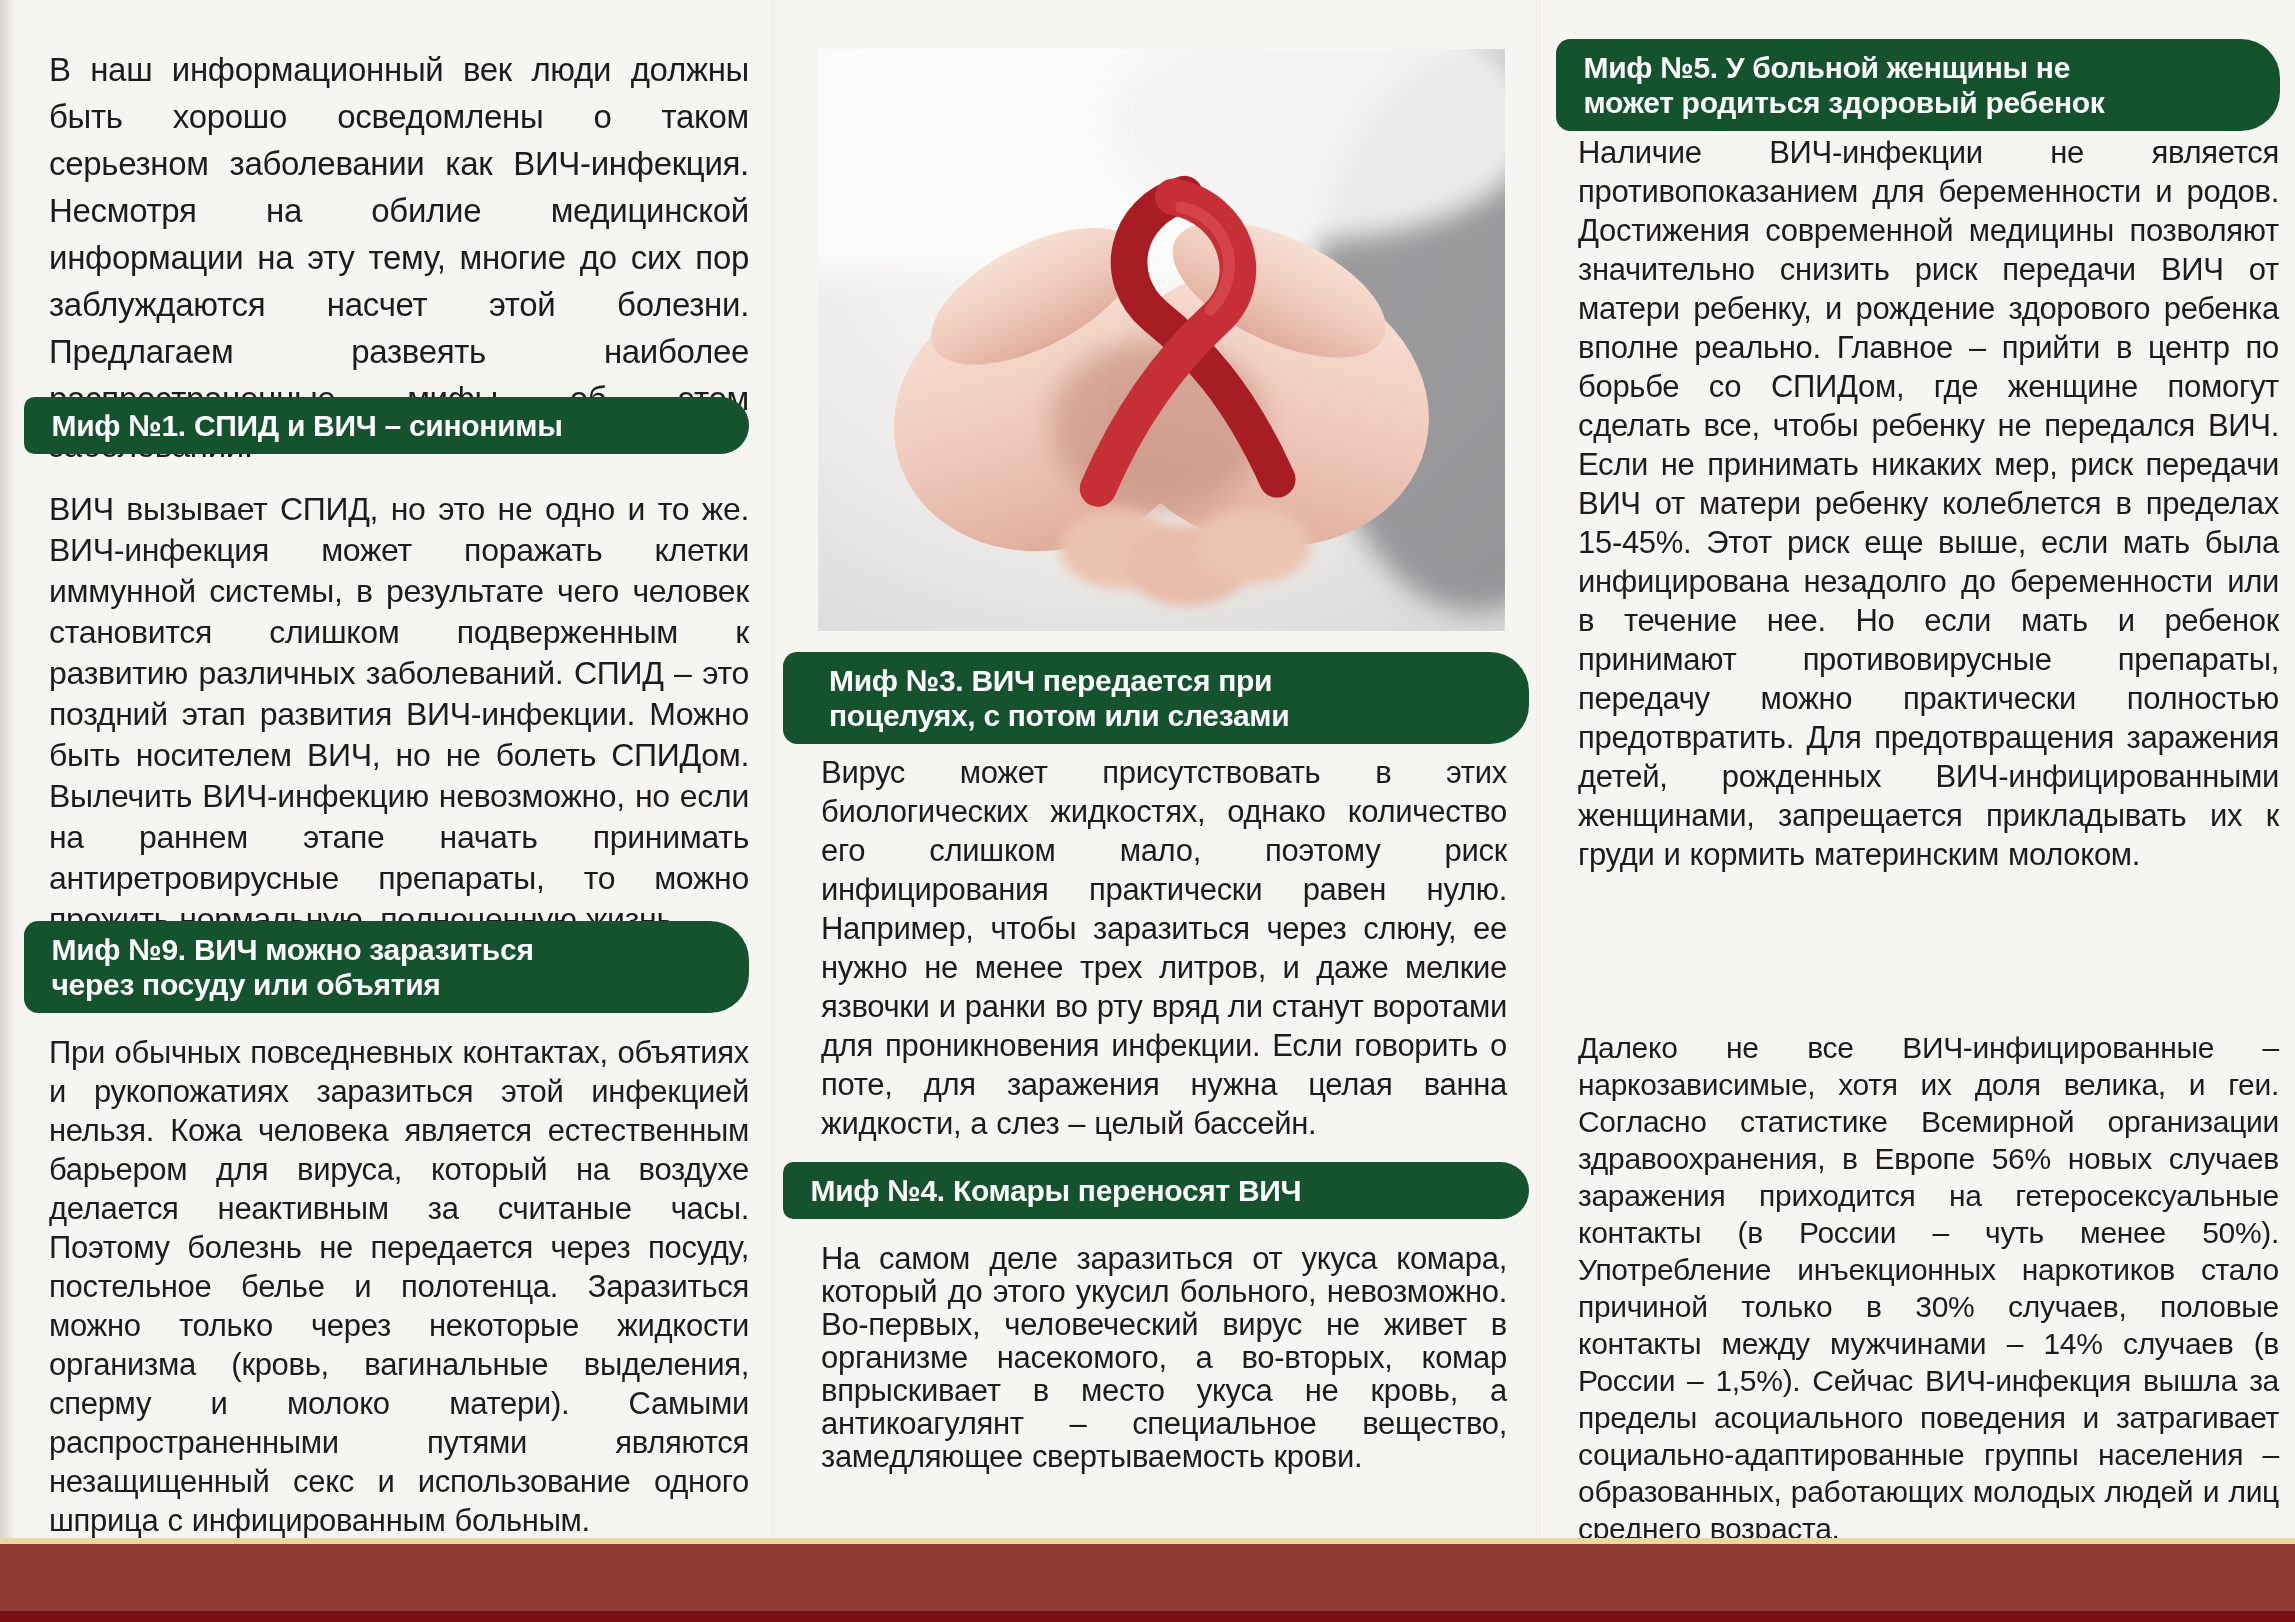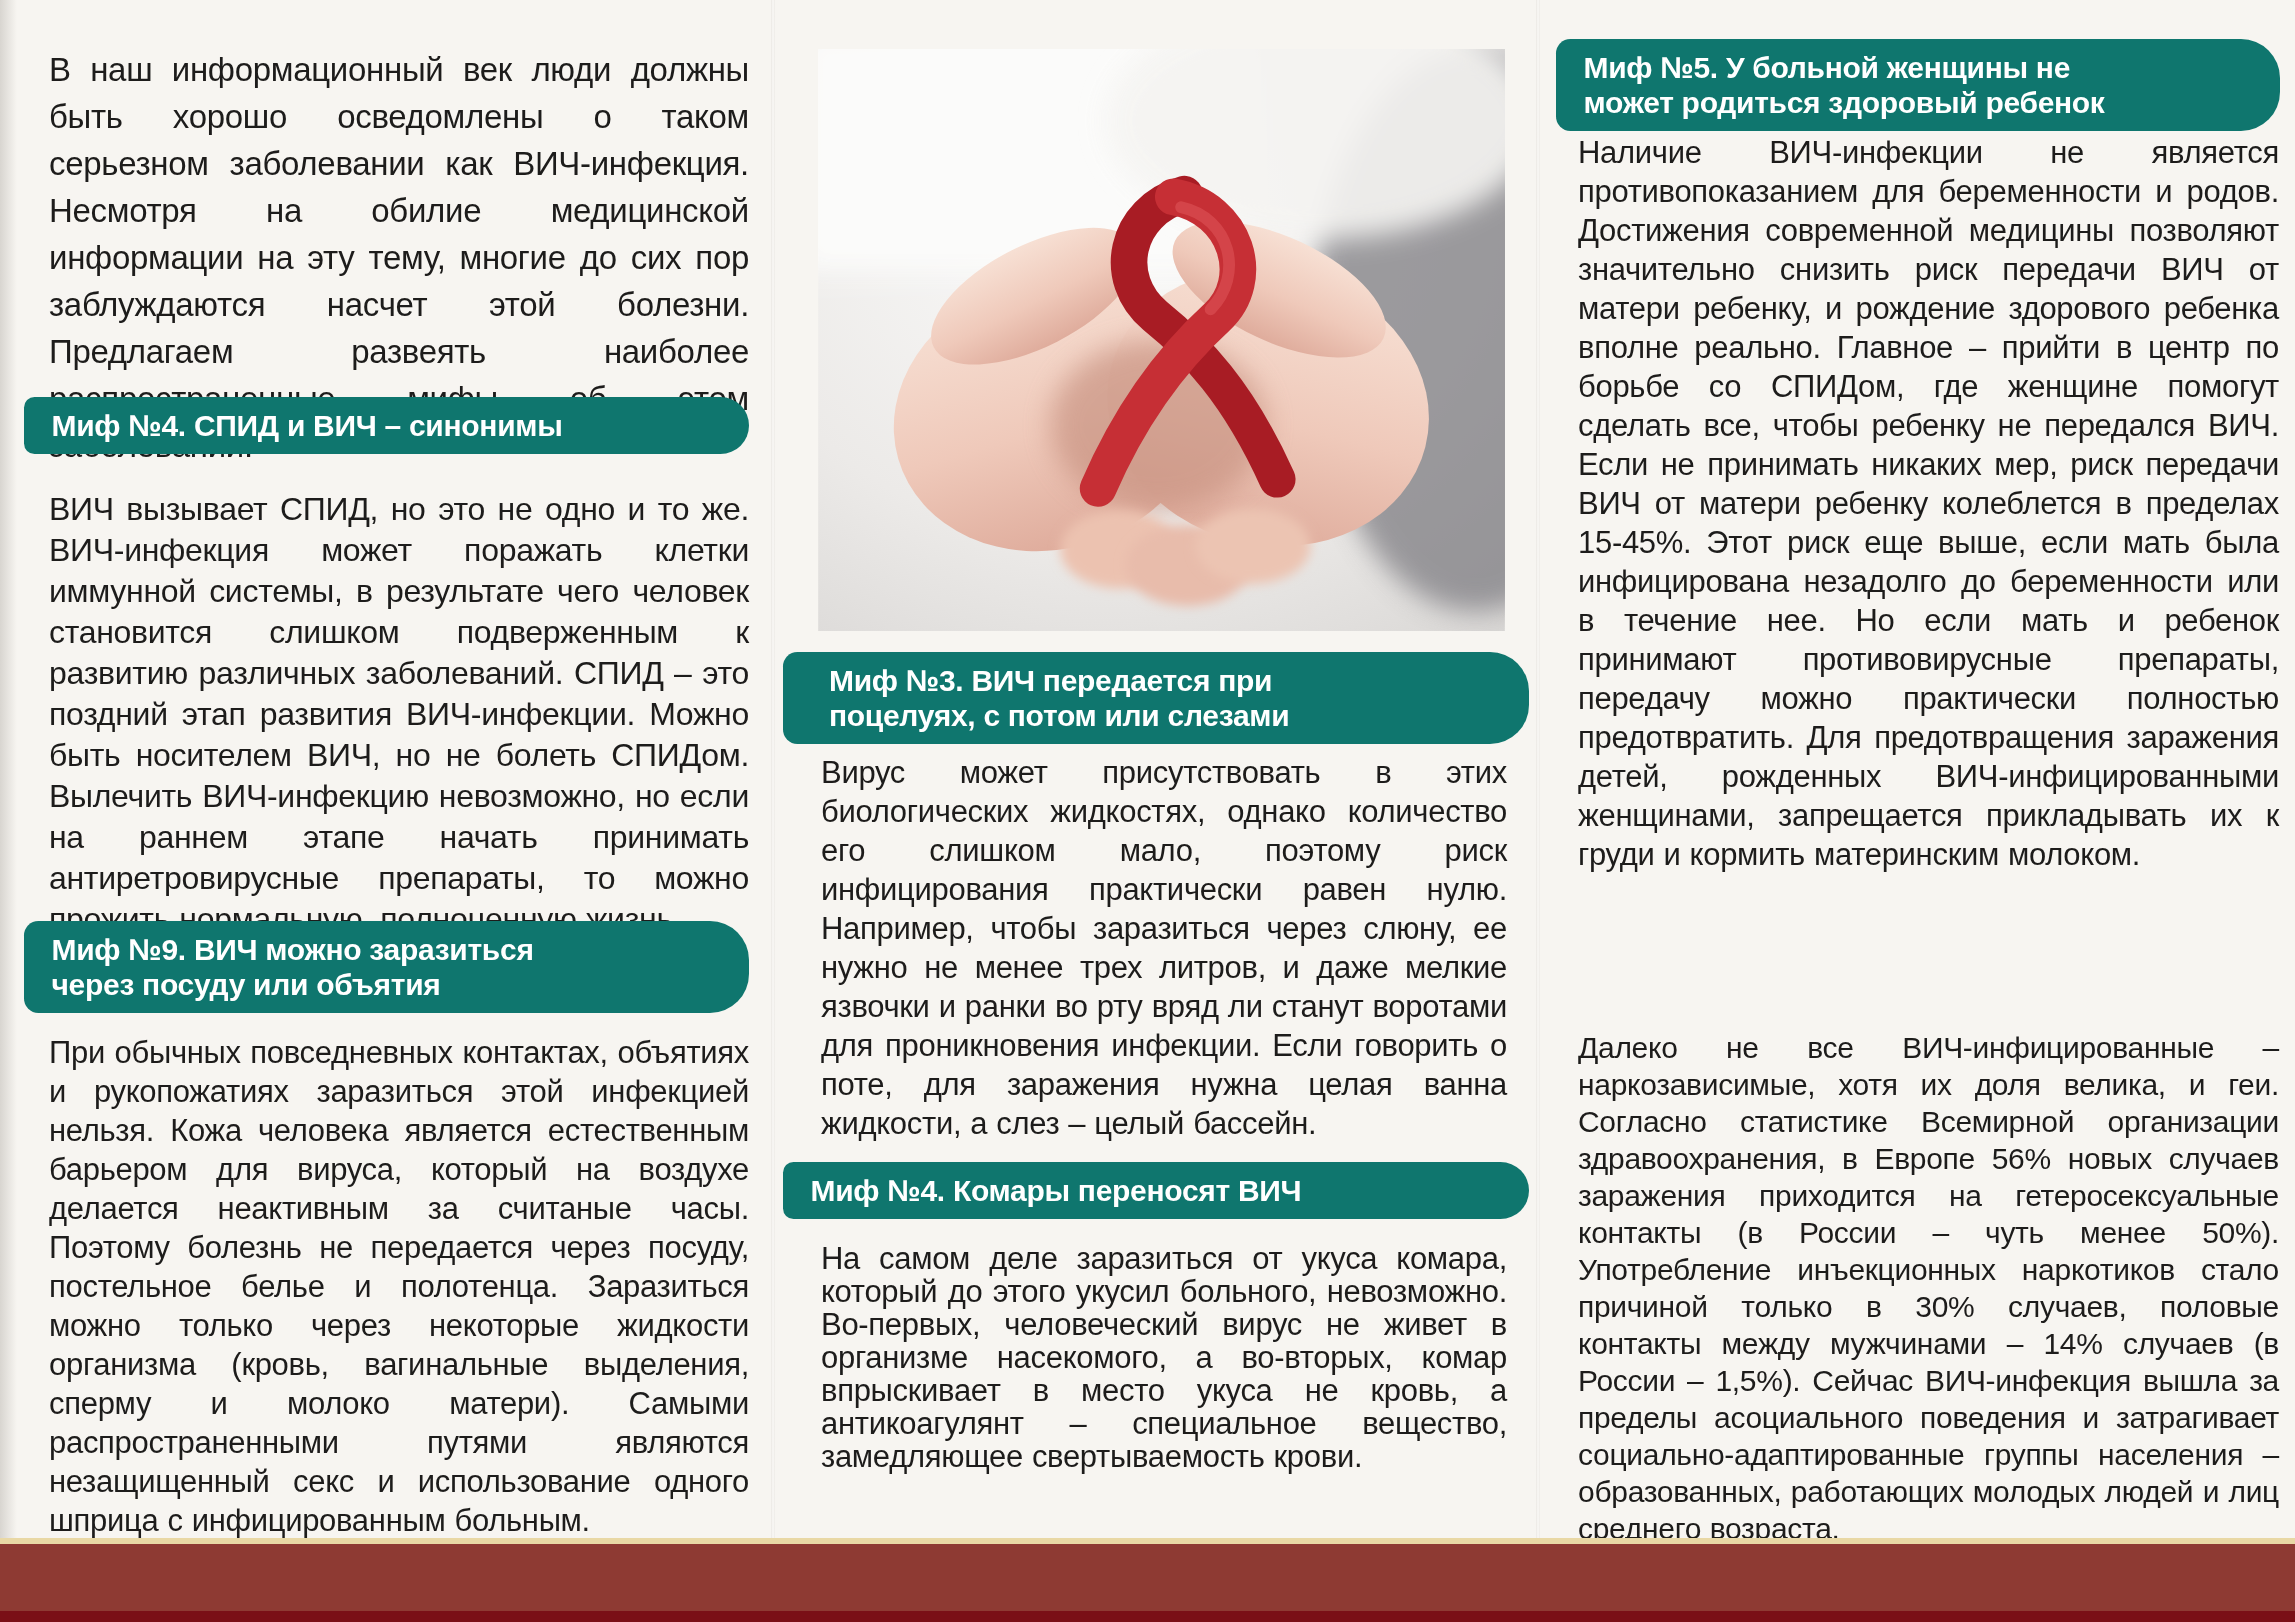--- a/index.html
+++ b/index.html
@@ -5,21 +5,21 @@
   html,body{margin:0;padding:0;width:2295px;height:1623px;overflow:hidden;}
   body{font-family:"Liberation Sans", sans-serif;background:#f7f5f1;}
   .page{position:absolute;left:0;top:0;width:2295px;height:1623px;background:#f7f5f1;overflow:hidden;}
   
   .edge-shade{position:absolute;left:0;top:0;width:17px;height:1623px;
     background:linear-gradient(90deg,#d8d5d0,rgba(216,213,208,0));}
   .crease{position:absolute;top:0;width:3.9px;height:1623px;
     background:linear-gradient(90deg,rgba(120,110,100,0.10),rgba(255,255,255,0.35),rgba(120,110,100,0.08));}
   .body-text{position:absolute;margin:0;color:#1d1c1b;text-align:justify;
     letter-spacing:-0.3px;word-spacing:0.7px;hyphens:auto;}
-  .band{position:absolute;background:#0f766e;color:#ffffff;
+  .band{position:absolute;background:#14532d;color:#ffffff;
     border-radius:14.4px 39px 39px 14.4px;box-sizing:border-box;
     padding:10.5px 29px 11.8px 27.5px;}
   .band span{display:block;font-weight:bold;font-size:30px;line-height:35px;
     letter-spacing:-0.3px;white-space:pre-line;}
   .photo{position:absolute;left:818px;top:49px;width:687px;height:582px;overflow:hidden;}
   .photo svg{display:block;width:100%;height:100%;}
   .footer-trim{position:absolute;left:0;top:1538px;width:2295px;height:5.9px;background:#e9d8a5;}
   .footer-band{position:absolute;left:0;top:1544px;width:2295px;height:67px;background:#8e3a33;}
   .footer-edge{position:absolute;left:0;top:1611px;width:2295px;height:11.8px;background:#7a0f16;}
 </style>
@@ -28,21 +28,21 @@
 
 <div class="page">
 
   <div class="edge-shade"></div>
   <div class="crease" style="left:771px;"></div>
   <div class="crease" style="left:1536px;"></div>
 
   <p class="body-text" style="left:49px;top:46px;width:700px;font-size:33px;line-height:47px;">В наш информационный век люди должны быть хорошо осведомлены о таком серьезном заболевании как ВИЧ-инфекция. Несмотря на обилие медицинской информации на эту тему, многие до сих пор заблуждаются насчет этой болезни. Предлагаем развеять наиболее распространенные мифы об этом заболевании.</p>
 
   <div class="band" style="left:24px;top:397px;width:725px;">
-    <span>Миф №4. СПИД и ВИЧ – синонимы</span>
+    <span>Миф №1. СПИД и ВИЧ – синонимы</span>
   </div>
 
   <p class="body-text" style="left:49px;top:489px;width:700px;font-size:32px;line-height:41px;">ВИЧ вызывает СПИД, но это не одно и то же. ВИЧ-инфекция может поражать клетки иммунной системы, в результате чего человек становится слишком подверженным к развитию различных заболеваний. СПИД – это поздний этап развития ВИЧ-инфекции. Можно быть носителем ВИЧ, но не болеть СПИДом. Вылечить ВИЧ-инфекцию невозможно, но если на раннем этапе начать принимать антиретровирусные препараты, то можно прожить нормальную, полноценную жизнь.</p>
 
   <div class="band" style="left:24px;top:921px;width:725px;">
     <span>Миф №9. ВИЧ можно заразиться
 через посуду или объятия</span>
   </div>
 
   <p class="body-text" style="left:49px;top:1033px;width:700px;font-size:31px;line-height:39px;">При обычных повседневных контактах, объятиях и рукопожатиях заразиться этой инфекцией нельзя. Кожа человека является естественным барьером для вируса, который на воздухе делается неактивным за считаные часы. Поэтому болезнь не передается через посуду, постельное белье и полотенца.  Заразиться можно только через некоторые жидкости организма (кровь, вагинальные выделения, сперму и молоко матери). Самыми распространенными путями являются незащищенный секс и использование одного шприца с инфицированным больным.</p>

